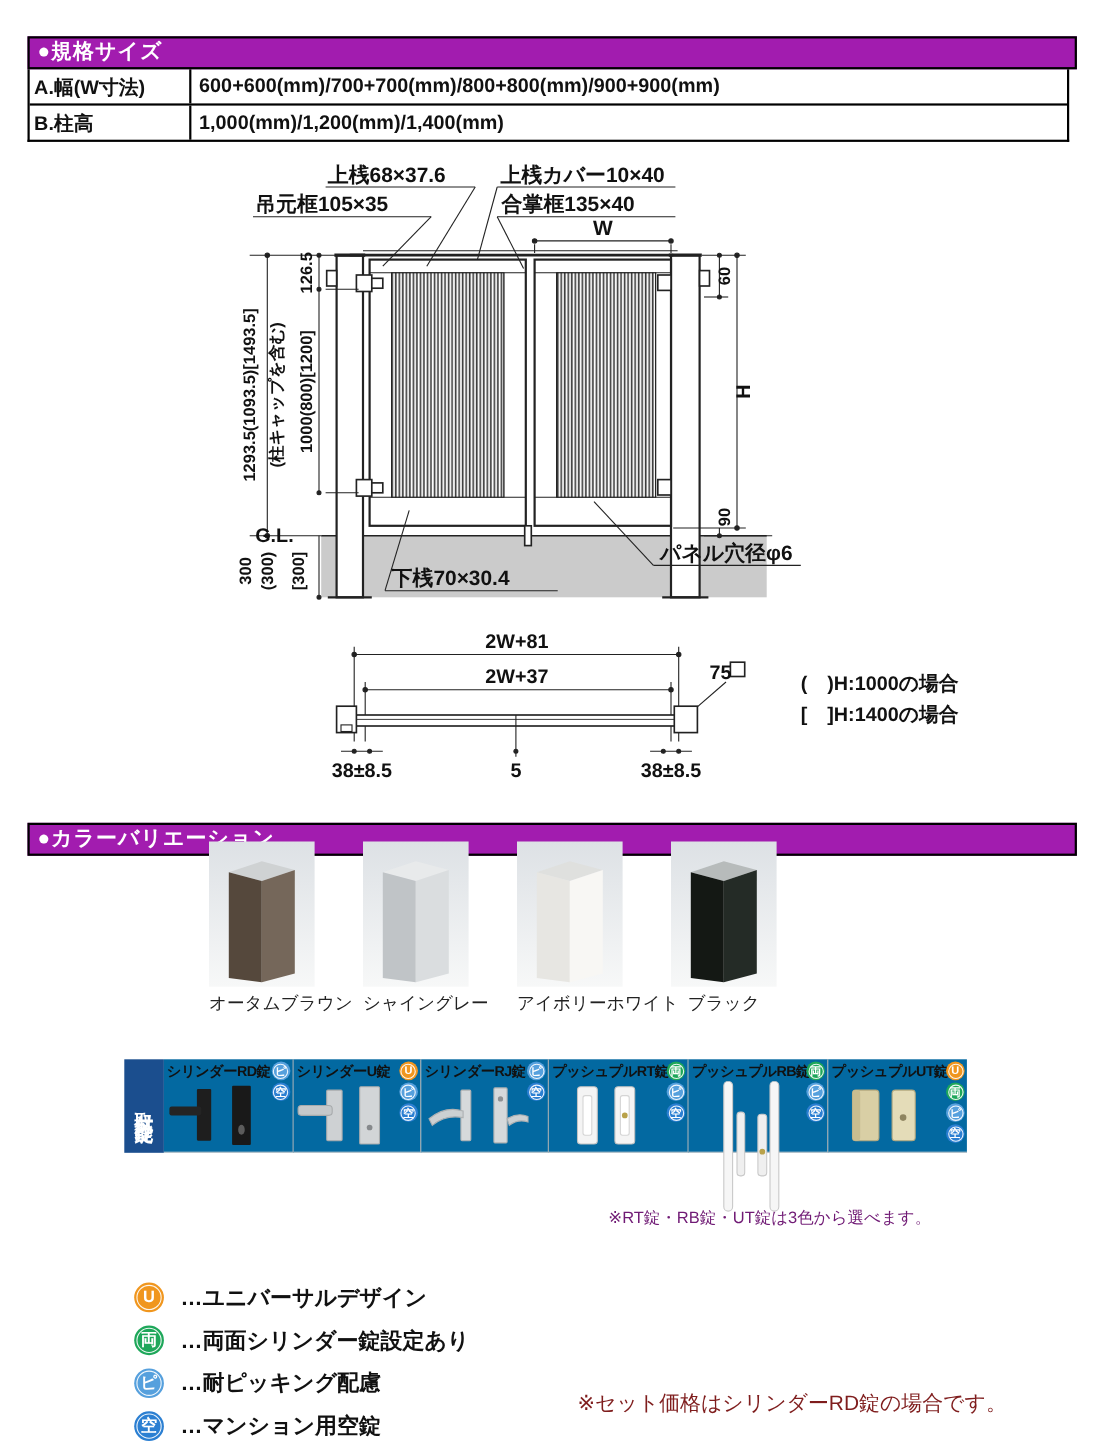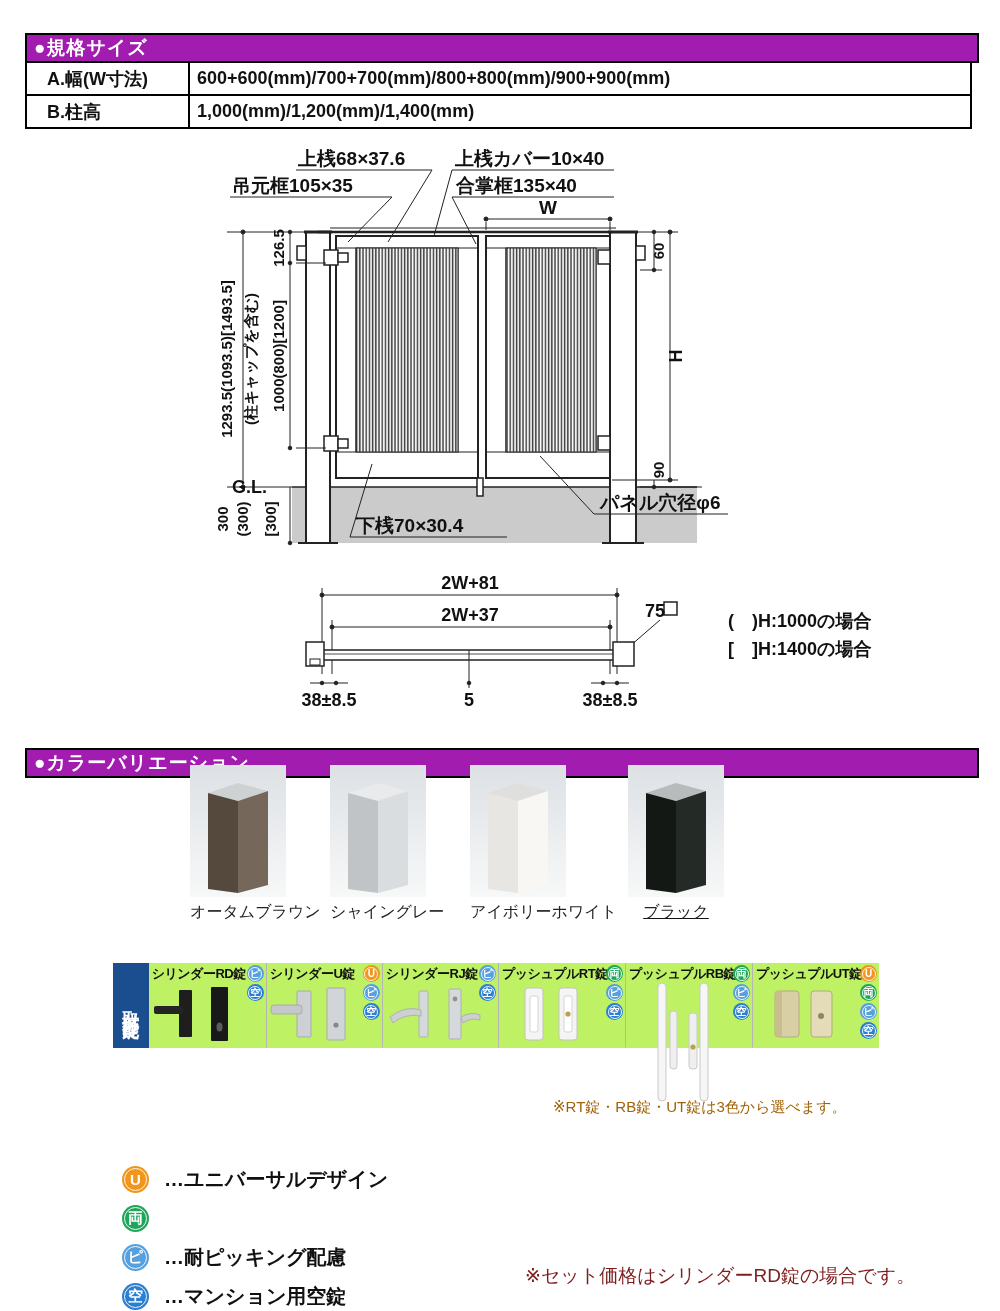--- a/index.html
+++ b/index.html
@@ -9,50 +9,50 @@
   
   .sec-header{position:absolute;left:25px;width:943px;height:26px;background:#a21caf;
     border:2px solid #000;color:#fff;font-weight:bold;font-size:19px;line-height:26px;
     padding-left:7px;letter-spacing:1px;}
 
   
   .spec-table{position:absolute;left:25px;top:63px;width:943px;border:2px solid #000;border-top:none;}
   .spec-row{display:flex;height:31px;border-top:2px solid #000;}
   .spec-row:first-child{border-top:none;}
   .spec-label{width:141px;border-right:2px solid #000;font-weight:bold;font-size:18px;
-    display:flex;align-items:center;padding-left:20px;}
+    display:flex;align-items:center;padding-left:4px;}
   .spec-value{flex:1;font-weight:bold;font-size:18px;display:flex;align-items:center;padding-left:7px;}
 
   
   .diagram{position:absolute;left:0;top:140px;width:1000px;height:575px;}
   .diagram text{fill:#111;}
   .dtxt{font-size:19px;font-weight:600;}
   .dnum{font-size:15px;font-weight:600;}
   .dnum2{font-size:18px;font-weight:600;}
 
   
   .swatch{position:absolute;width:96px;text-align:center;}
   .swatch-img{width:96px;height:132px;background:linear-gradient(#dde1e5,#f7f8f8);}
   .swatch-name{font-size:16px;color:#222;margin-top:5px;white-space:nowrap;}
 
   
   .locks{position:absolute;left:113px;top:963px;width:766px;height:85px;display:flex;}
   .locks-side{width:39px;background:#1b4e8e;color:#fff;display:flex;align-items:center;justify-content:center;}
   .locks-side span{writing-mode:vertical-rl;font-size:17px;font-weight:bold;letter-spacing:3px;}
-  .lock-cell{width:126px;position:relative;border-right:1px solid #b5b5b5;border-bottom:1px solid #d2d2d2;background:#bef264;}
+  .lock-cell{width:126px;position:relative;border-right:1px solid #b5b5b5;border-bottom:1px solid #d2d2d2;background:#0369a1;}
   .lock-cell:last-child{border-right:none;}
   .lock-name{font-size:13px;font-weight:bold;padding:2px 20px 0 3px;white-space:nowrap;letter-spacing:-0.5px;}
   .lock-icons{position:absolute;top:2px;right:2px;display:flex;flex-direction:column;gap:2px;align-items:center;z-index:3;}
   .lk-icon{width:17px;height:17px;border-radius:50%;color:#fff;font-size:10px;font-weight:bold;
     display:flex;align-items:center;justify-content:center;position:relative;}
   .lk-icon::after{content:"";position:absolute;inset:1.5px;border:1px solid rgba(255,255,255,.9);border-radius:50%;}
   .lock-photo{position:absolute;left:2px;top:20px;}
 
   
-  .note-gray{position:absolute;left:553px;top:1098px;font-size:15px;color:#a16207;}
+  .note-gray{position:absolute;left:553px;top:1098px;font-size:15px;color:#701a75;}
   .legend{position:absolute;left:122px;top:1160px;}
   .legend-row{display:flex;align-items:center;gap:15px;height:39px;}
   .lg-icon{width:27px;height:27px;border-radius:50%;color:#fff;font-size:15px;font-weight:bold;
     display:flex;align-items:center;justify-content:center;position:relative;flex:none;}
   .lg-icon::after{content:"";position:absolute;inset:2px;border:1.5px solid rgba(255,255,255,.9);border-radius:50%;}
   .legend-text{font-size:20px;font-weight:bold;}
   .footnote{position:absolute;left:525px;top:1263px;font-size:19px;color:#7f1d1d;}
 </style>
 </head>
 <body>
@@ -263,21 +263,21 @@
   <div class="swatch" style="left:470px;top:765px;">
     <div class="swatch-img">
       <svg viewBox="0 0 96 132" width="96" height="132">
         <polygon points="18,28 48,18 78,26 48,36" fill="#dfe0de"></polygon>
         <polygon points="18,28 48,36 48,128 18,124" fill="#e7e6e2"></polygon>
         <polygon points="48,36 78,26 78,120 48,128" fill="#f8f7f4"></polygon>
       </svg>
     </div>
     <div class="swatch-name">アイボリーホワイト</div>
   </div>
-  <div class="swatch" style="left:628px;top:765px;text-decoration:underline;">
+  <div class="swatch" style="left:610px;top:765px;">
     <div class="swatch-img">
       <svg viewBox="0 0 96 132" width="96" height="132">
         <polygon points="18,28 48,18 78,26 48,36" fill="#b7bbbb"></polygon>
         <polygon points="18,28 48,36 48,128 18,124" fill="#141814"></polygon>
         <polygon points="48,36 78,26 78,120 48,128" fill="#242b26"></polygon>
       </svg>
     </div>
     <div class="swatch-name">ブラック</div>
   </div>
 
@@ -381,20 +381,21 @@
 
   <div class="note-gray">※RT錠・RB錠・UT錠は3色から選べます。</div>
 
   <div class="legend">
     <div class="legend-row">
       <span class="lg-icon" style="background: rgb(240, 150, 30);">U</span>
       <span class="legend-text">…ユニバーサルデザイン</span>
     </div>
     <div class="legend-row">
       <span class="lg-icon" style="background: rgb(30, 167, 90);">両</span>
+      <span class="legend-text">…両面シリンダー錠設定あり</span>
     </div>
     <div class="legend-row">
       <span class="lg-icon" style="background: rgb(86, 160, 221);">ピ</span>
       <span class="legend-text">…耐ピッキング配慮</span>
     </div>
     <div class="legend-row">
       <span class="lg-icon" style="background: rgb(43, 127, 210);">空</span>
       <span class="legend-text">…マンション用空錠</span>
     </div>
   </div>

